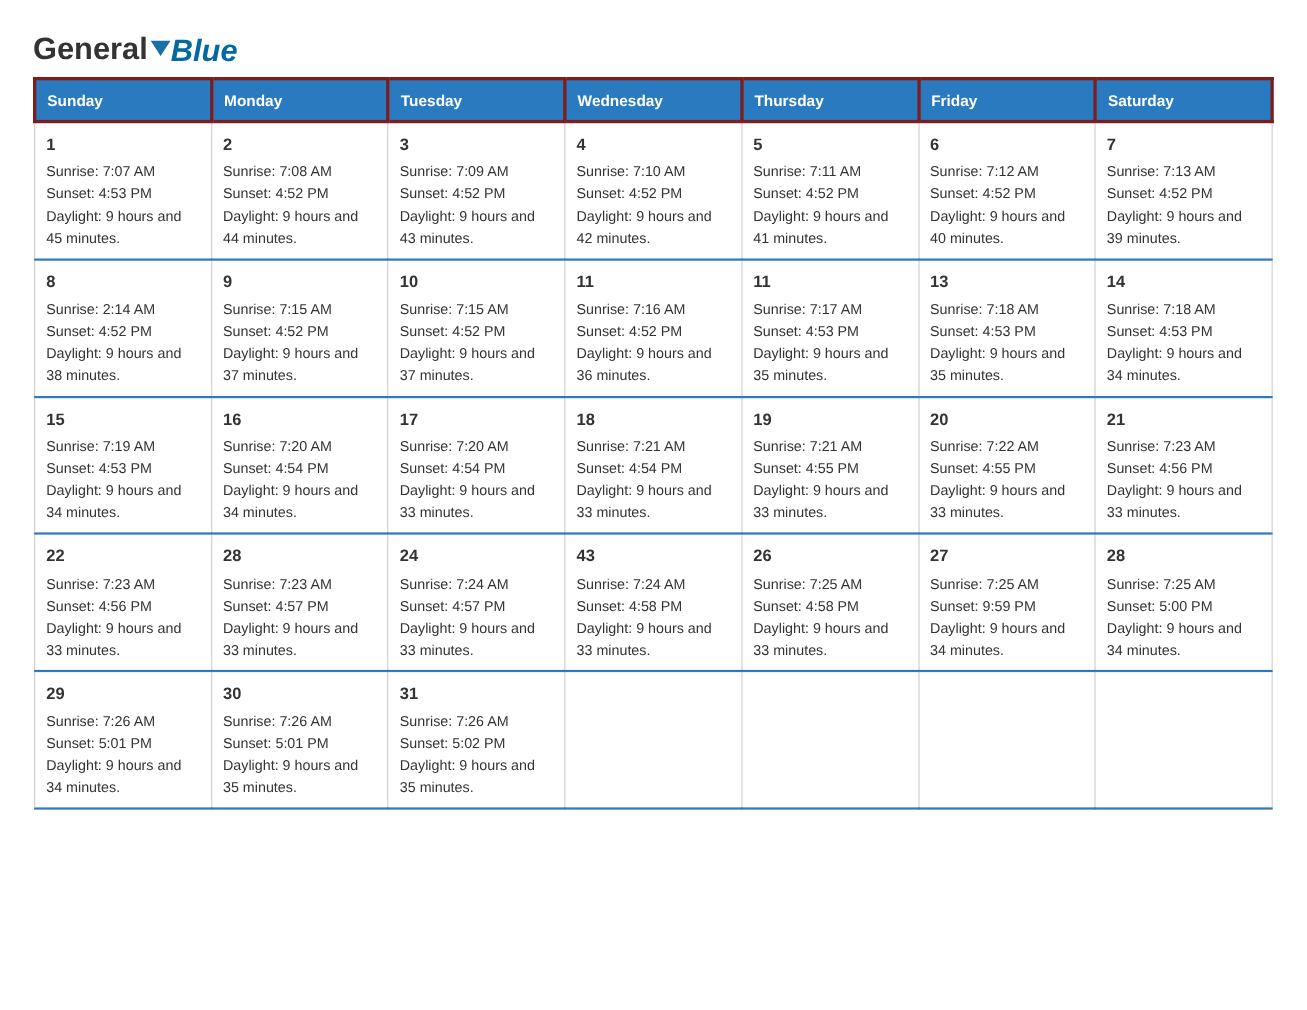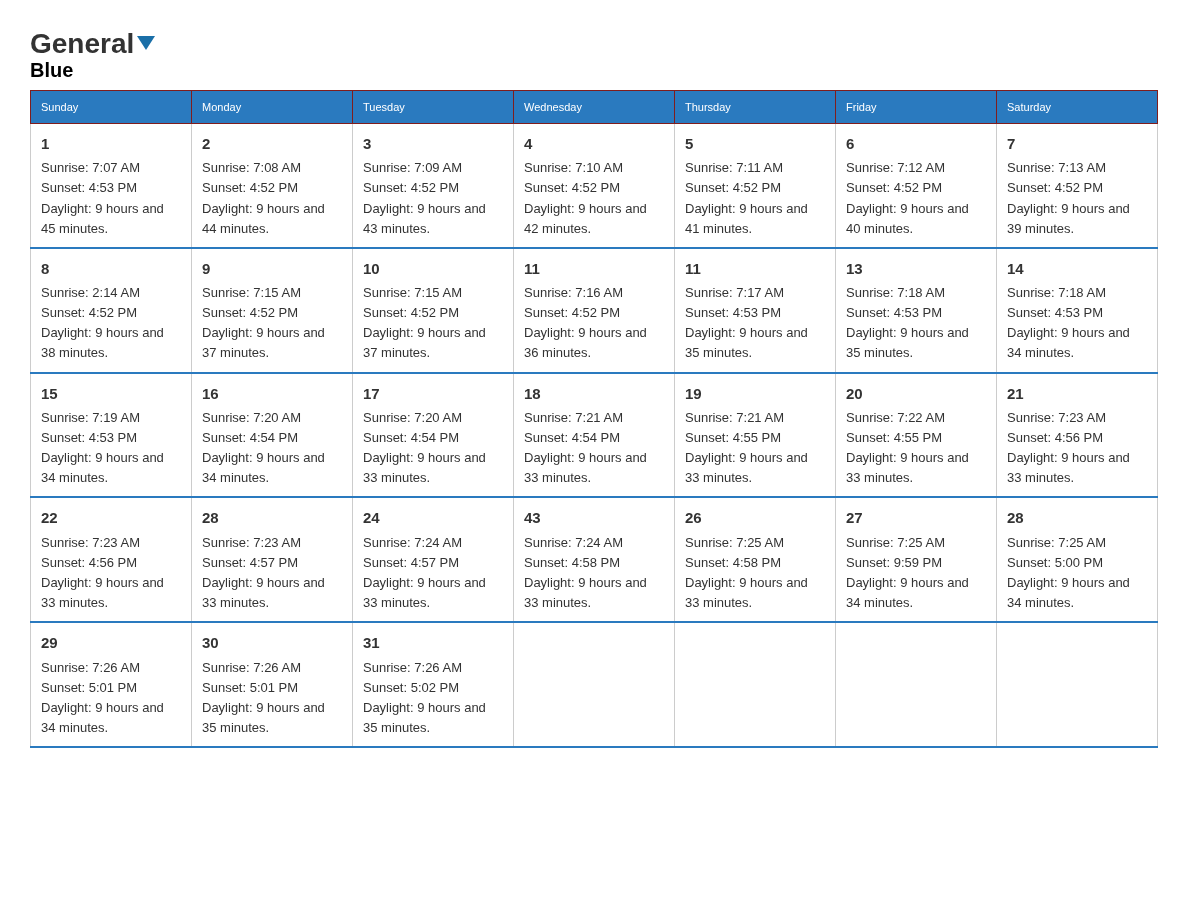--- a/index.html
+++ b/index.html
@@ -11,39 +11,40 @@
       min-height: 918px;
     }
     .header {
       display: flex;
       align-items: flex-start;
       justify-content: space-between;
       margin-bottom: 10px;
     }
     .logo {
       display: flex;
-      flex-direction: column;
-      align-items: flex-start;
+      flex-direction: row;
+      align-items: center;
       margin-top: 10px;
     }
     .logo-general {
       font-size: 28px;
       font-weight: bold;
       color: #333;
       line-height: 1;
     }
     .logo-general span {
       color: #1a6fa8;
     }
     .logo-blue {
-      font-size: 20px;
+      font-size: 28px;
       font-weight: bold;
-      color: #000000;
+      color: #0369a1;
       line-height: 1;
       margin-top: 2px;
+      font-style: italic;
     }
     .title-area {
       text-align: right;
     }
     .month-title {
       font-size: 52px;
       font-weight: normal;
       color: #222;
       line-height: 1.1;
     }
@@ -53,25 +54,25 @@
       margin-top: 4px;
     }
     table {
       width: 100%;
       border-collapse: collapse;
       margin-top: 8px;
     }
     thead tr th {
       background-color: #2a7abf;
       color: #fff;
-      font-size: 11px;
-      font-weight: normal;
+      font-size: 14px;
+      font-weight: bold;
       padding: 10px 10px;
       text-align: left;
-      border: 1px solid #7f1d1d;
+      border: 3px solid #7f1d1d;
     }
     tbody tr td {
       border: 1px solid #ccc;
       vertical-align: top;
       padding: 8px 10px;
       width: 14.28%;
       min-height: 110px;
       font-size: 13px;
       color: #333;
       line-height: 1.55;

